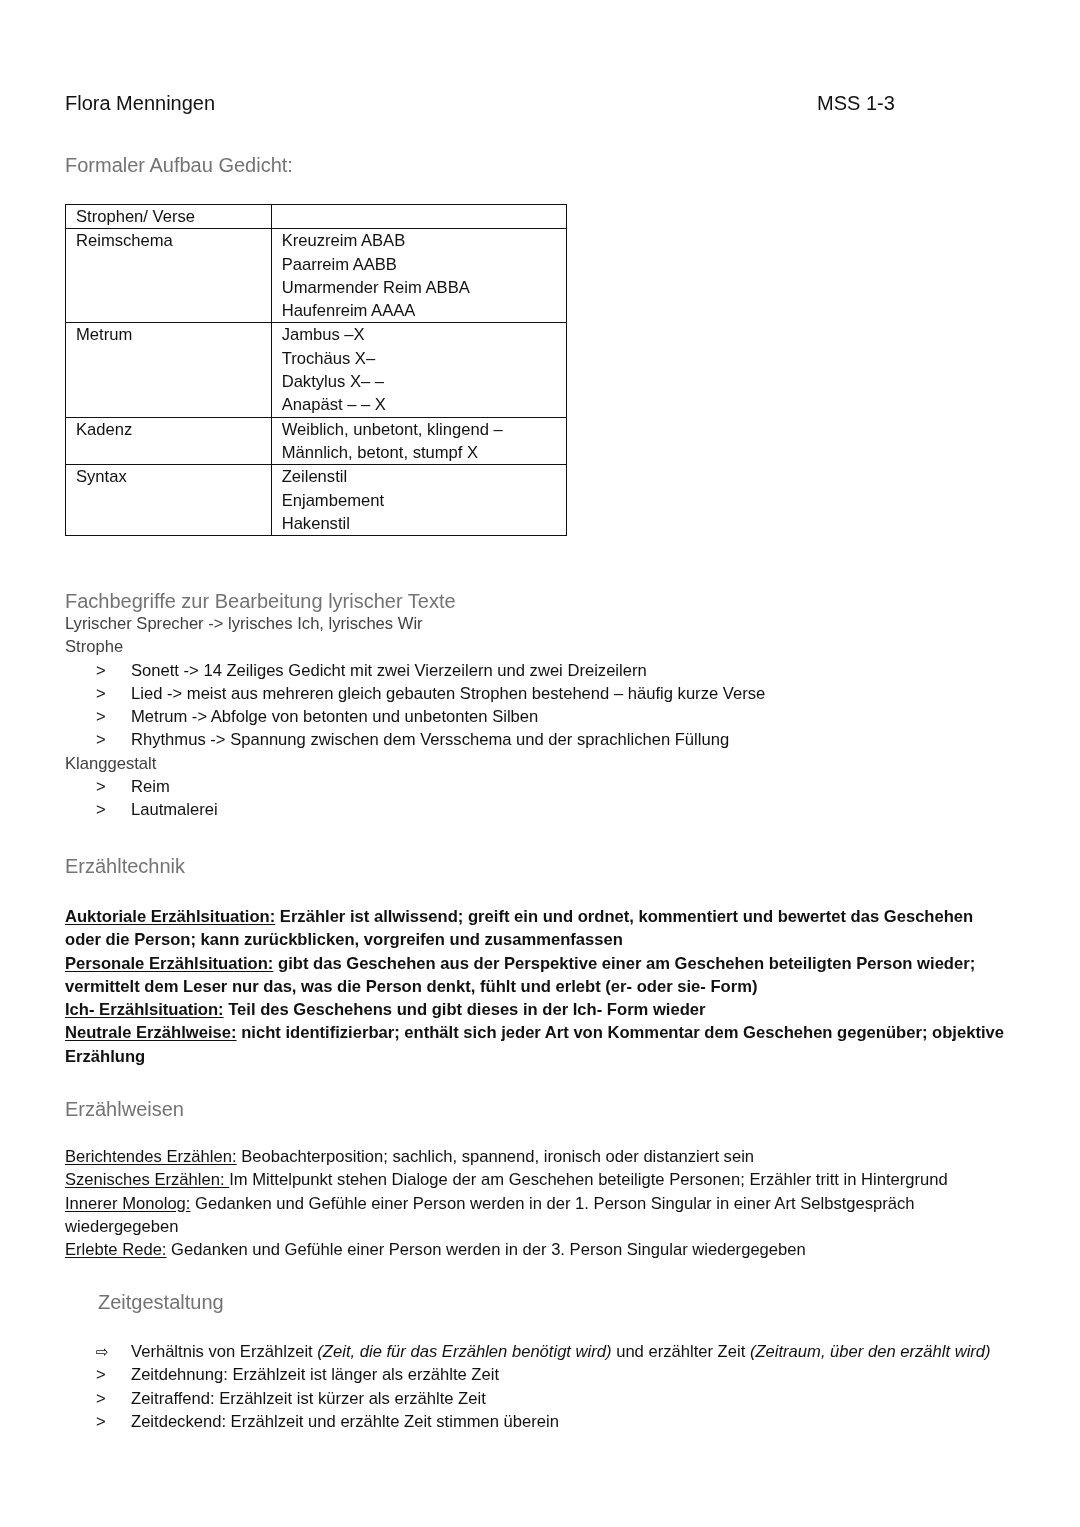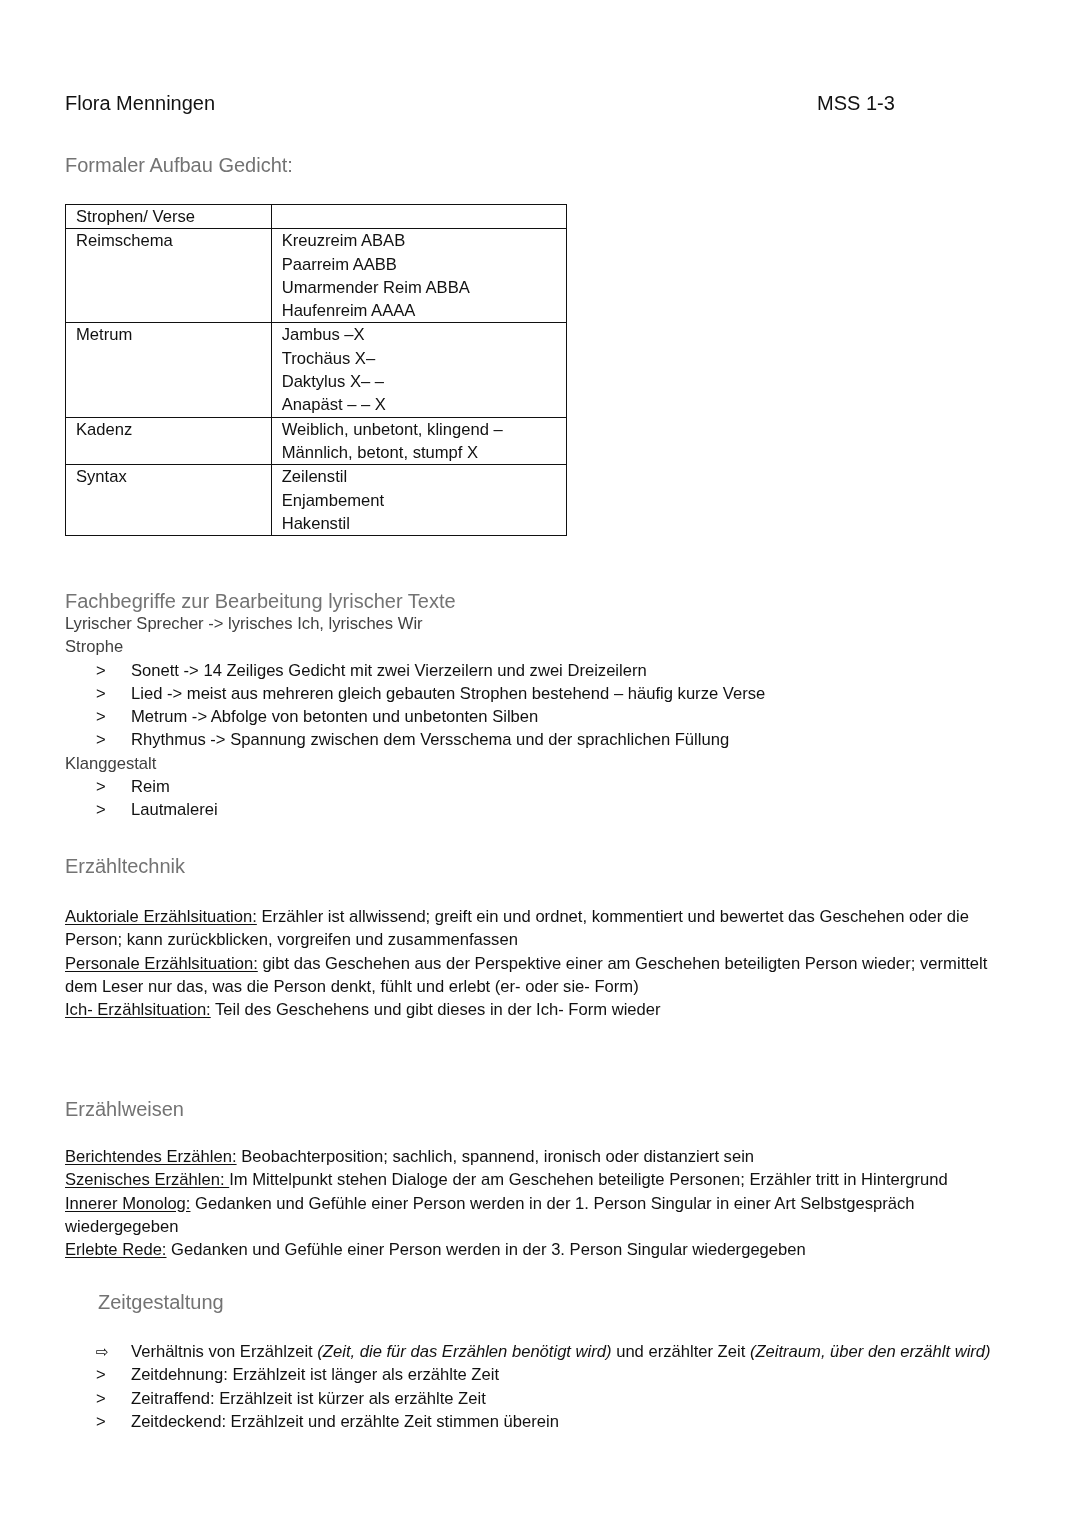--- a/index.html
+++ b/index.html
@@ -113,24 +113,25 @@
         <span class="content">Reim</span>
       </div>
     <div class="li">
         <span class="bullet">&gt;</span>
         <span class="content">Lautmalerei</span>
       </div>
   </div>
 
   <div class="abs h2" style="left:65px; top:854px;">Erzähltechnik</div>
 
-  <div class="para" style="top:905px;">
+  <div class="para" style="top:905px;font-weight:bold;">
     <div><span class="u">Auktoriale Erzählsituation:</span><span> Erzähler ist allwissend; greift ein und ordnet, kommentiert und bewertet das Geschehen oder die Person; kann zurückblicken, vorgreifen und zusammenfassen</span></div>
     <div><span class="u">Personale Erzählsituation:</span><span> gibt das Geschehen aus der Perspektive einer am Geschehen beteiligten Person wieder; vermittelt dem Leser nur das, was die Person denkt, fühlt und erlebt (er- oder sie- Form)</span></div>
     <div><span class="u">Ich- Erzählsituation:</span><span> Teil des Geschehens und gibt dieses in der Ich- Form wieder</span></div>
+    <div><span class="u">Neutrale Erzählweise:</span><span> nicht identifizierbar; enthält sich jeder Art von Kommentar dem Geschehen gegenüber; objektive Erzählung</span></div>
   </div>
 
   <div class="abs h2" style="left:65px; top:1097px;">Erzählweisen</div>
 
   <div class="para" style="top:1145px;">
     <div><span class="u">Berichtendes Erzählen:</span><span> Beobachterposition; sachlich, spannend, ironisch oder distanziert sein</span></div>
     <div><span class="u">Szenisches Erzählen: </span><span>Im Mittelpunkt stehen Dialoge der am Geschehen beteiligte Personen; Erzähler tritt in Hintergrund</span></div>
     <div><span class="u">Innerer Monolog:</span><span> Gedanken und Gefühle einer Person werden in der 1. Person Singular in einer Art Selbstgespräch wiedergegeben</span></div>
     <div><span class="u">Erlebte Rede:</span><span> Gedanken und Gefühle einer Person werden in der 3. Person Singular wiedergegeben</span></div>
   </div>

